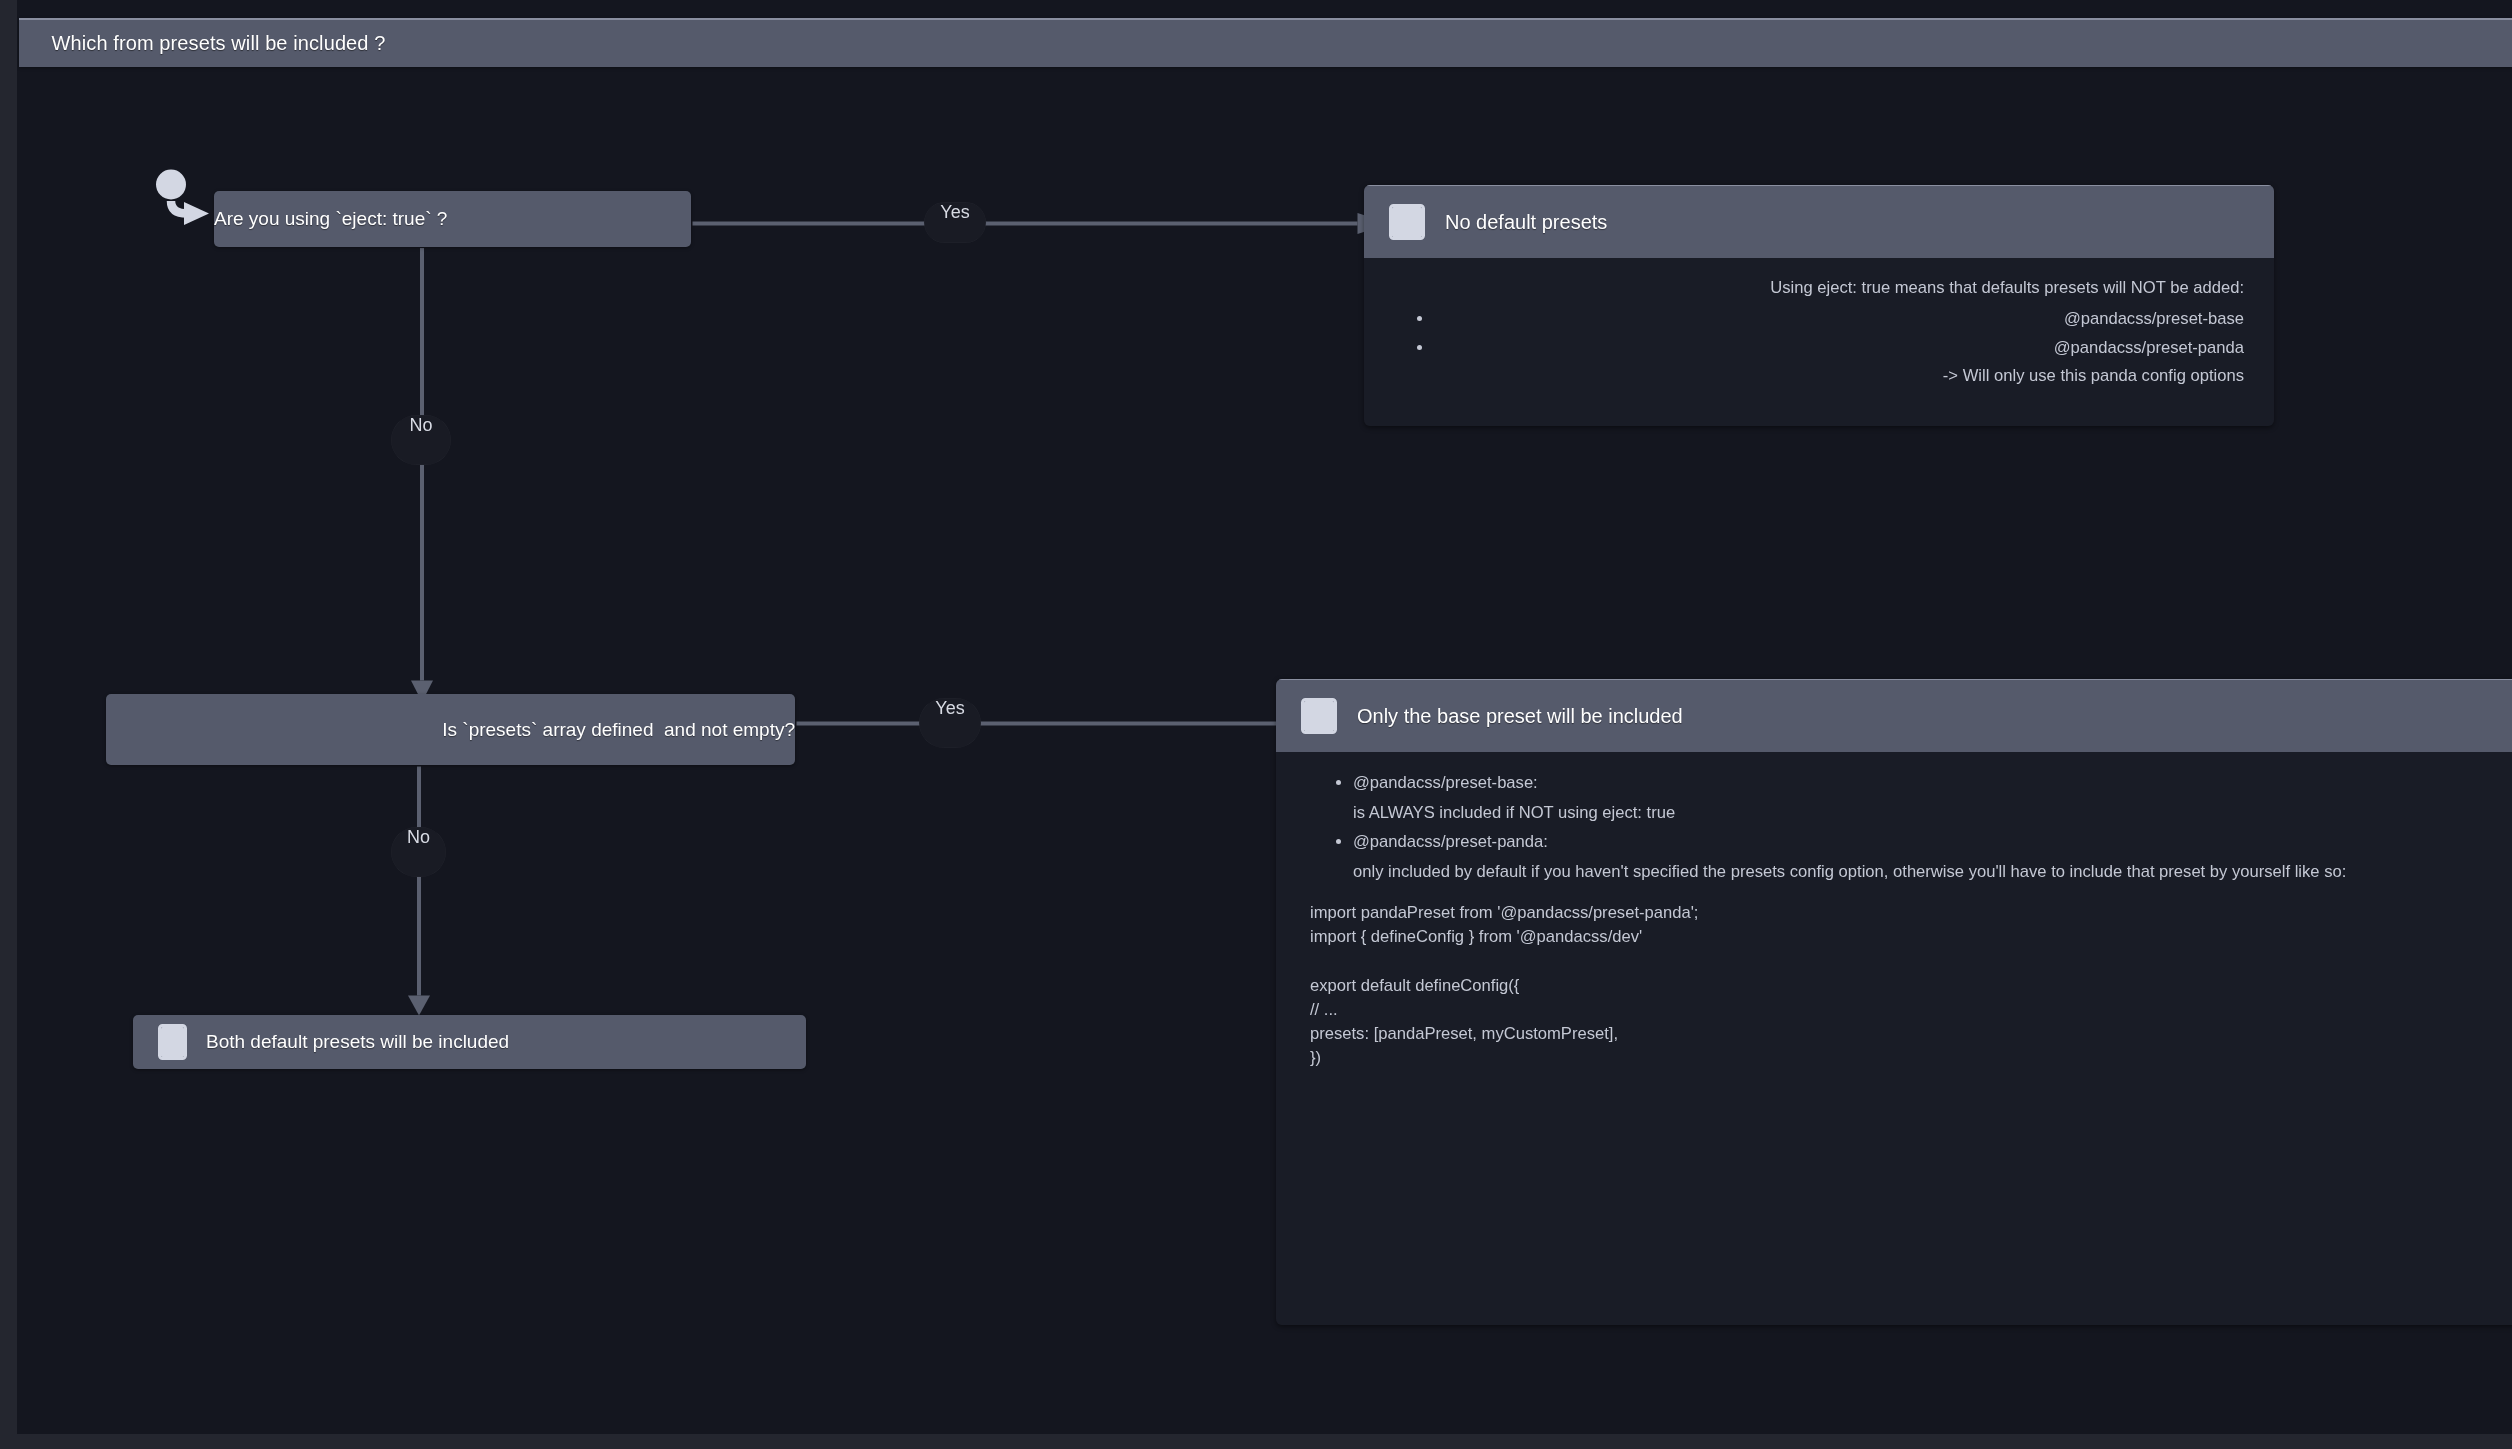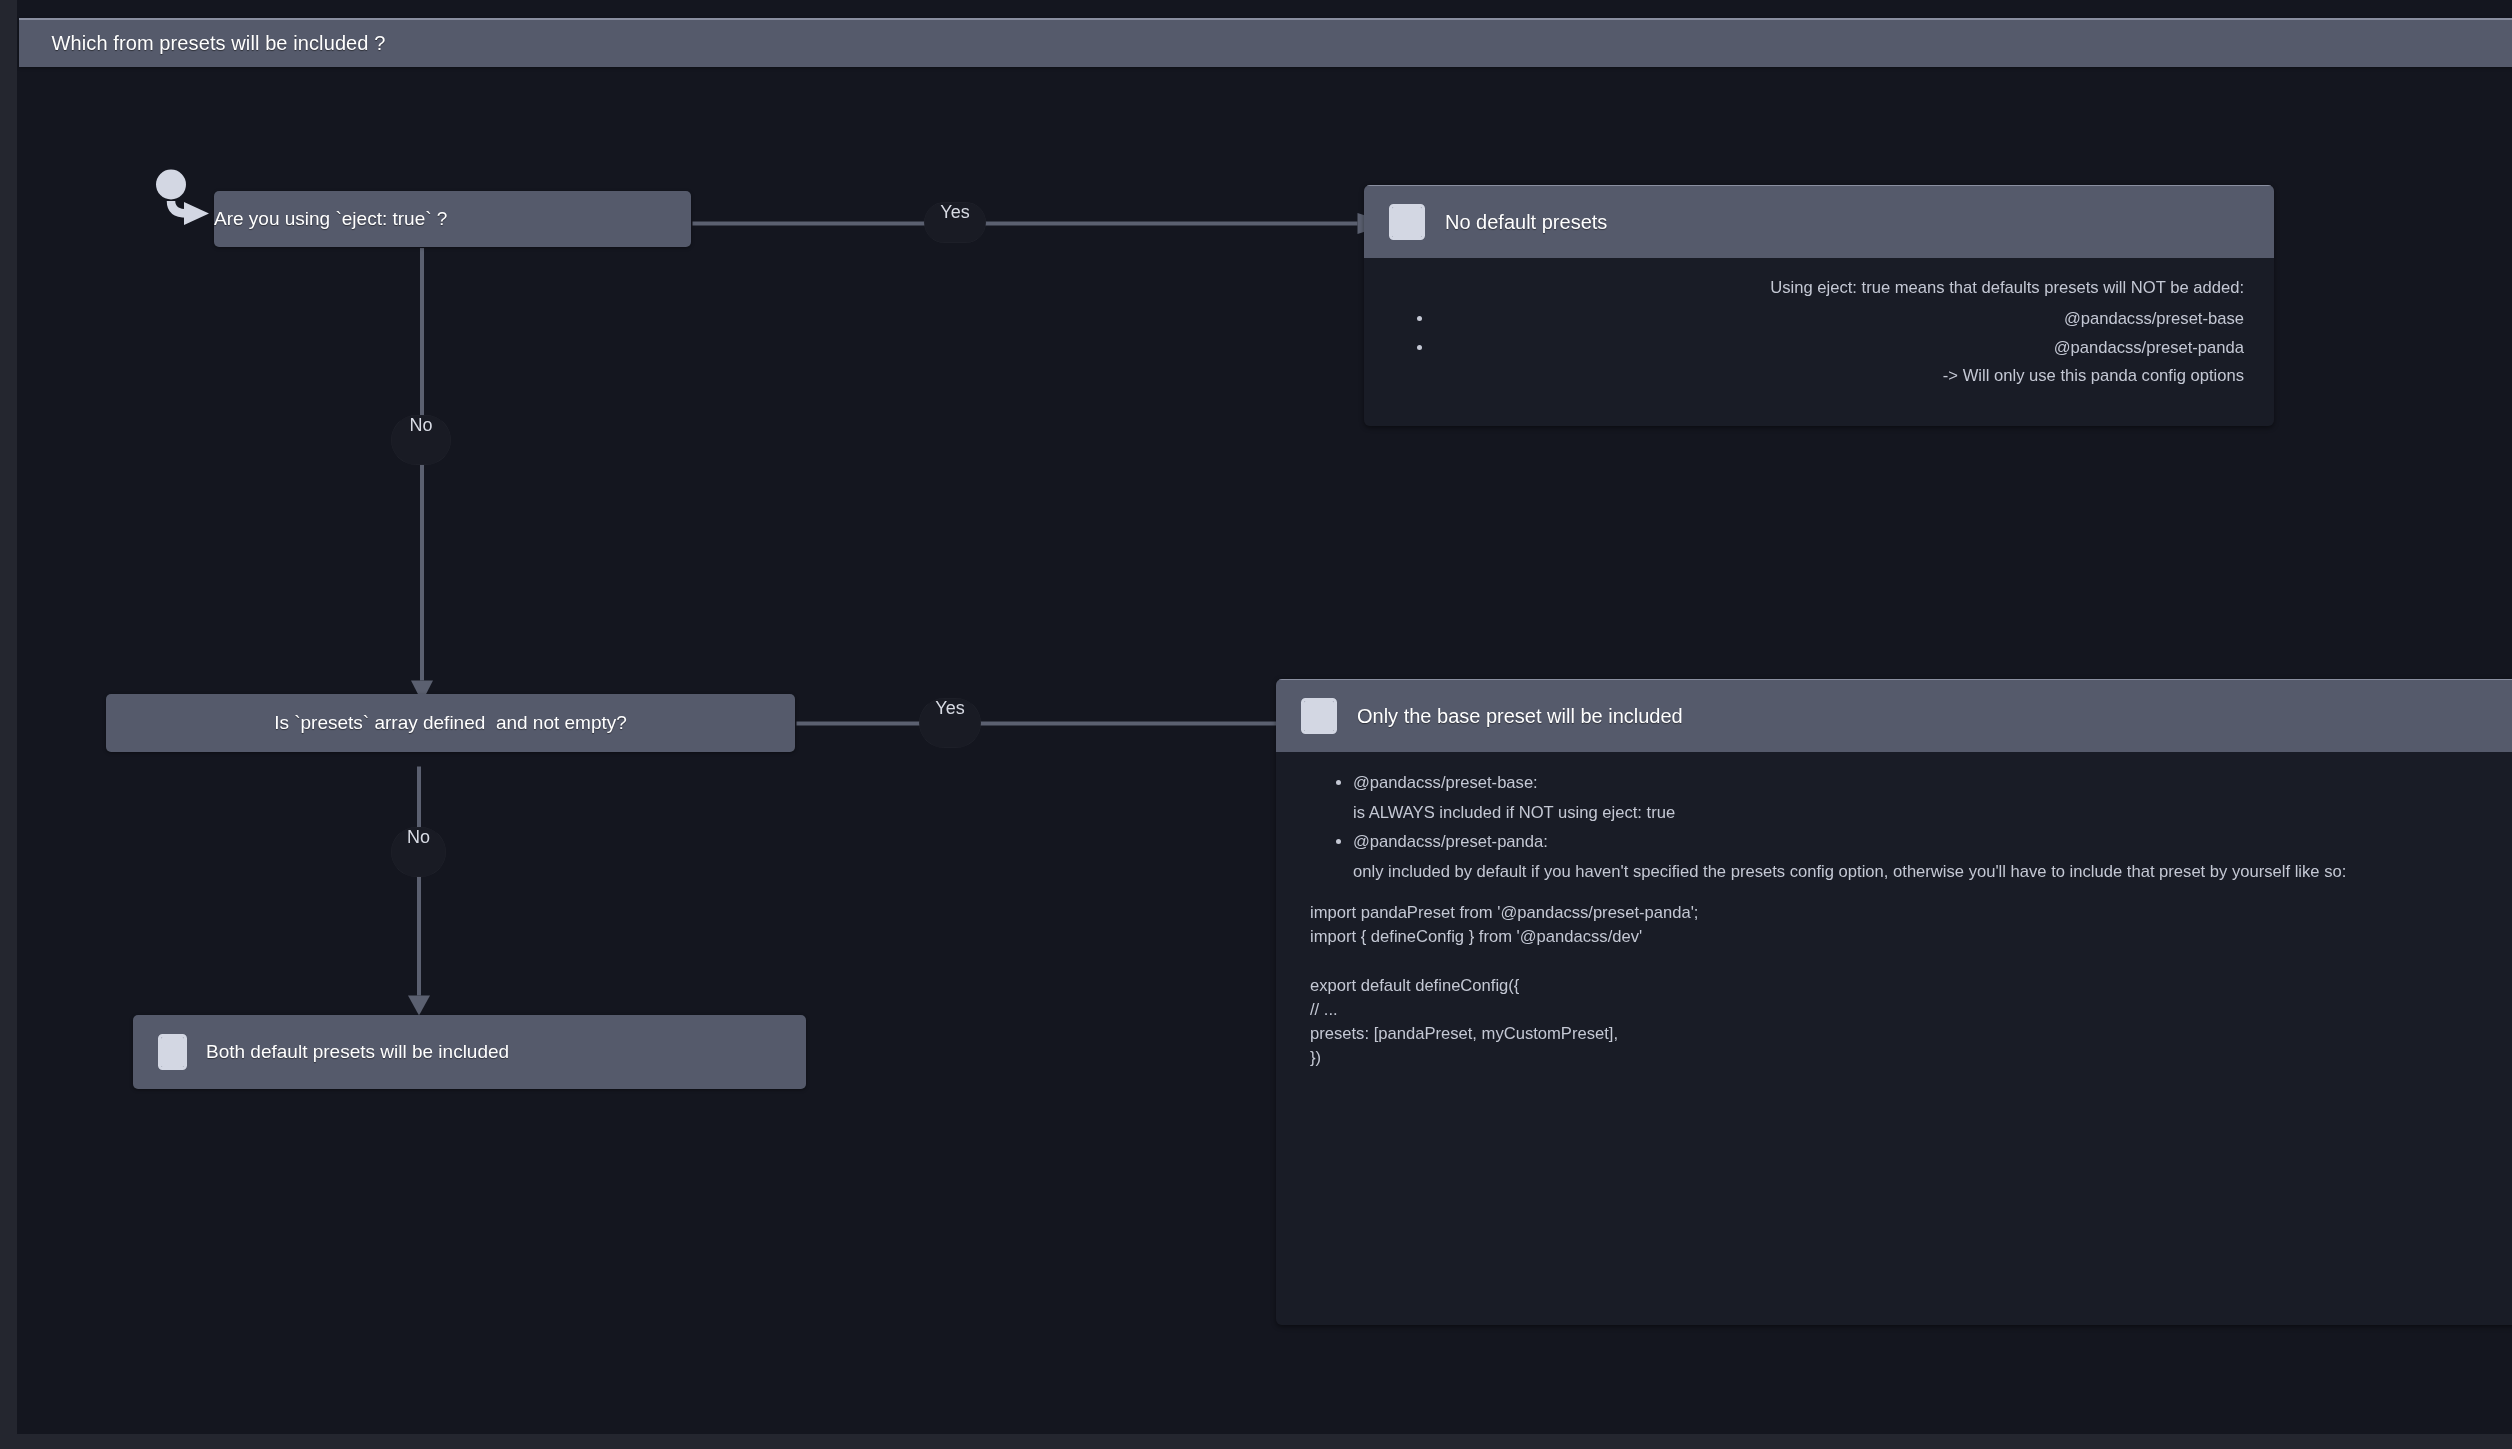--- a/index.html
+++ b/index.html
@@ -76,28 +76,28 @@
     white-space: pre;
     text-shadow: 0 0.5px 1px rgba(0,0,0,0.45);
   }
 
   #node-eject {
     left: 214px; top: 191px;
     width: 477px; height: 56px;
   }
   #node-presets {
     left: 106px; top: 694px;
-    width: 689px; height: 58px;
-    justify-content: center;
+    width: 689px; height: 71px;
+    justify-content: flex-end;
   }
 
   
   #node-both {
     left: 133px; top: 1015px;
-    width: 673px; height: 74px;
+    width: 673px; height: 54px;
     padding-left: 25px;
     gap: 19px;
     text-align: center;
   }
 
   
   .note-icon {
     flex: 0 0 auto;
     width: 29px; height: 36px;
     border: 3.5px solid #d3d7e3;

